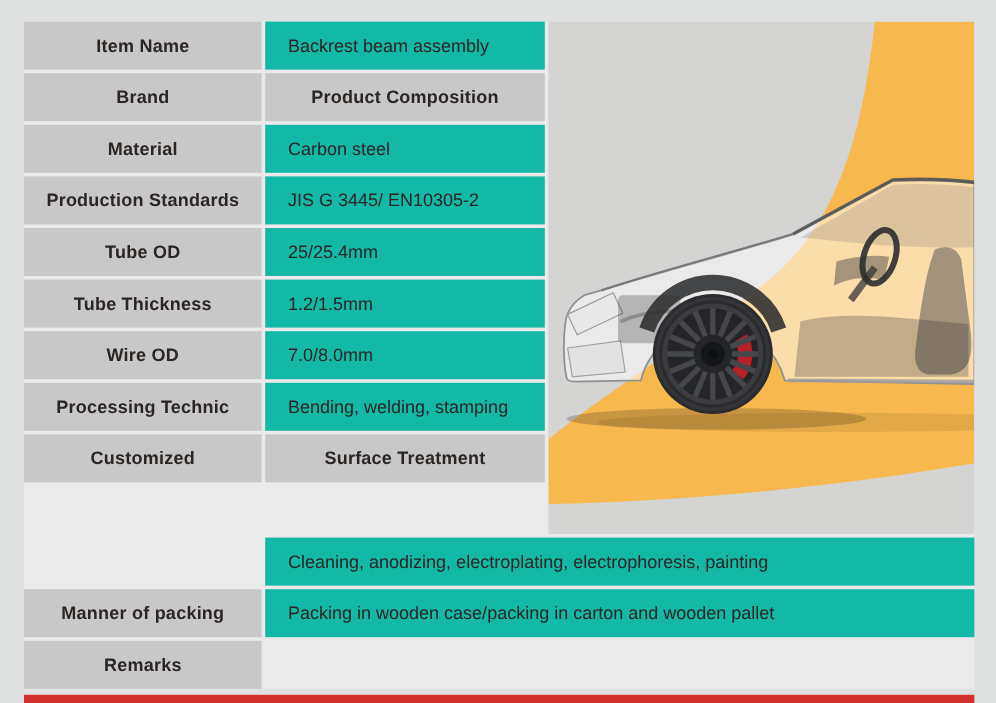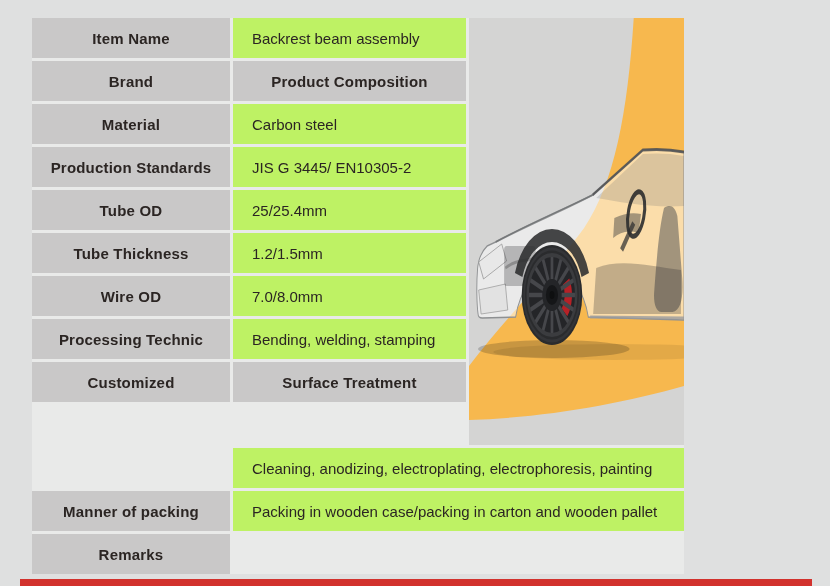--- a/index.html
+++ b/index.html
@@ -3,40 +3,40 @@
 <meta charset="utf-8">
 <style>
   html,body{margin:0;padding:0;}
   body{
     width:830px;height:586px;overflow:hidden;position:relative;
     background:#dfe0e0;
     font-family:"Liberation Sans", sans-serif;
     -webkit-font-smoothing:antialiased;
   }
   .sheet{
-    position:absolute;left:20px;top:18px;width:652px;margin-left:12px;
+    position:absolute;left:20px;top:18px;width:792px;
   }
   .spec-grid{
     display:grid;
     grid-template-columns:198px 233px 1fr;
     grid-auto-rows:40px;
     gap:3px;
     background:#e9eae9;
   }
   .cell{
     display:flex;align-items:center;
     font-size:15px;color:#2b2523;
     white-space:nowrap;overflow:hidden;
   }
   .cell.label{
     background:#c9c8c8;justify-content:center;
     font-weight:700;letter-spacing:.2px;
   }
   .cell.value{
-    background:#bef264;padding-left:19px;
+    background:#14b8a6;padding-left:19px;
   }
   .cell.wide{grid-column:2 / 4;}
   .img-panel{
     grid-column:3;grid-row:1 / 11;
     background:#d4d4d3;position:relative;overflow:hidden;
   }
   .img-panel svg{position:absolute;inset:0;width:100%;height:100%;display:block;}
   .bottom-bar{
     position:absolute;left:20px;top:579px;width:792px;height:7px;
     background:#d2322d;

